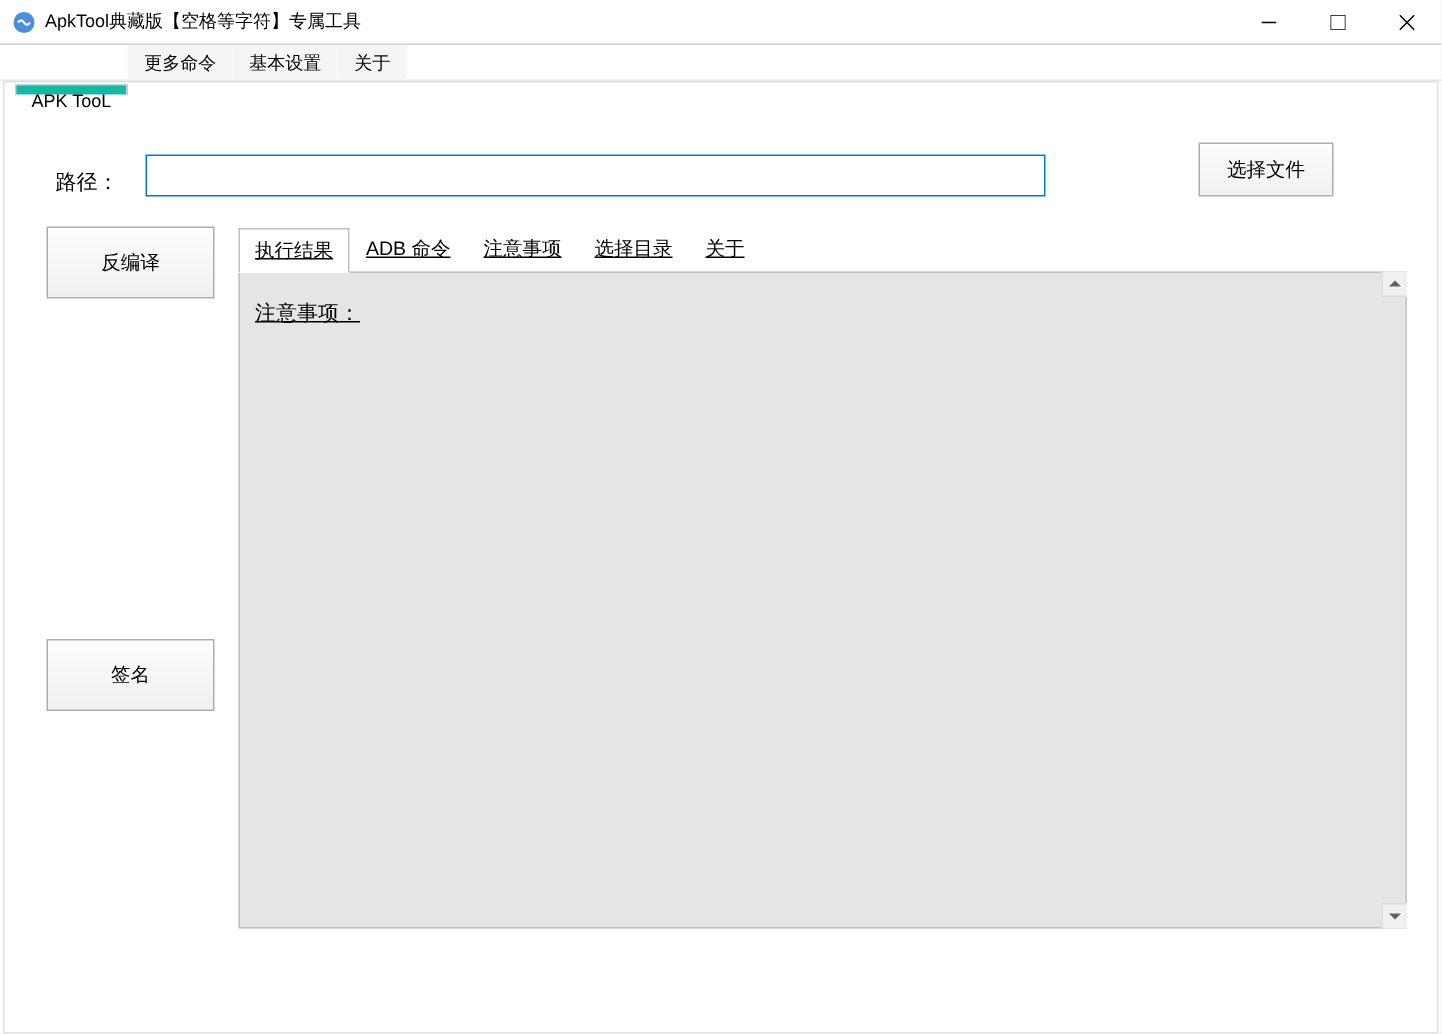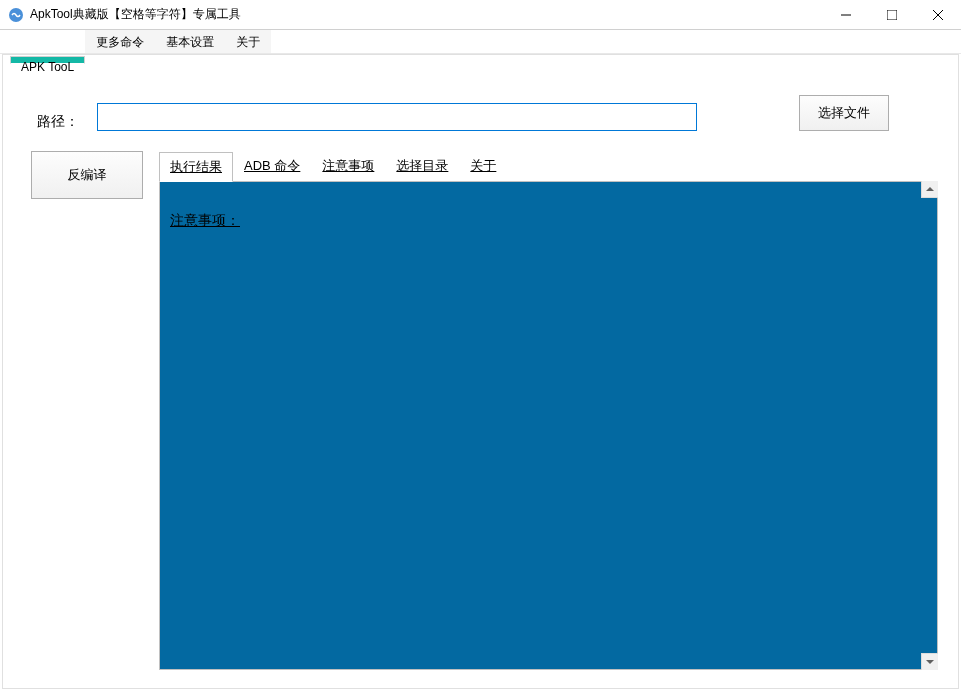--- a/index.html
+++ b/index.html
@@ -183,28 +183,28 @@
       background: #ffffff;
       border: 1px solid #c0c0c0;
       border-bottom: 1px solid #ffffff;
       position: relative;
       z-index: 1;
       top: 1px;
     }
     
     .result-area {
       flex: 1;
-      background: #0369a1;
+      background: #e5e5e5;
       border: 1px solid #c0c0c0;
-      padding: 24px 10px;
+      padding: 12px 10px;
       font-size: 14px;
       color: #000;
       line-height: 2.0;
       position: relative;
-      height: 489px;
+      height: 438px;
       overflow-y: auto;
     }
     
     .result-area p {
       margin-bottom: 2px;
     }
     
     .scrollbar-button {
       position: absolute;
       right: 0;
@@ -292,20 +292,21 @@
     <span class="path-label">路径：</span>
     <input type="text" class="path-input" value="" style="">
     <div class="path-spacer"></div>
     <button class="action-button">选择文件</button>
   </div>
 
   <div class="main-content">
 
     <div class="left-panel">
       <button class="side-button">反编译</button>
+      <button class="side-button sign-only">签名</button>
     </div>
 
     <div class="right-panel">
       <div class="inner-tabs">
         <div class="inner-tab active">执行结果</div>
         <div class="inner-tab">ADB 命令</div>
         <div class="inner-tab">注意事项</div>
         <div class="inner-tab">选择目录</div>
         <div class="inner-tab">关于</div>
       </div>

